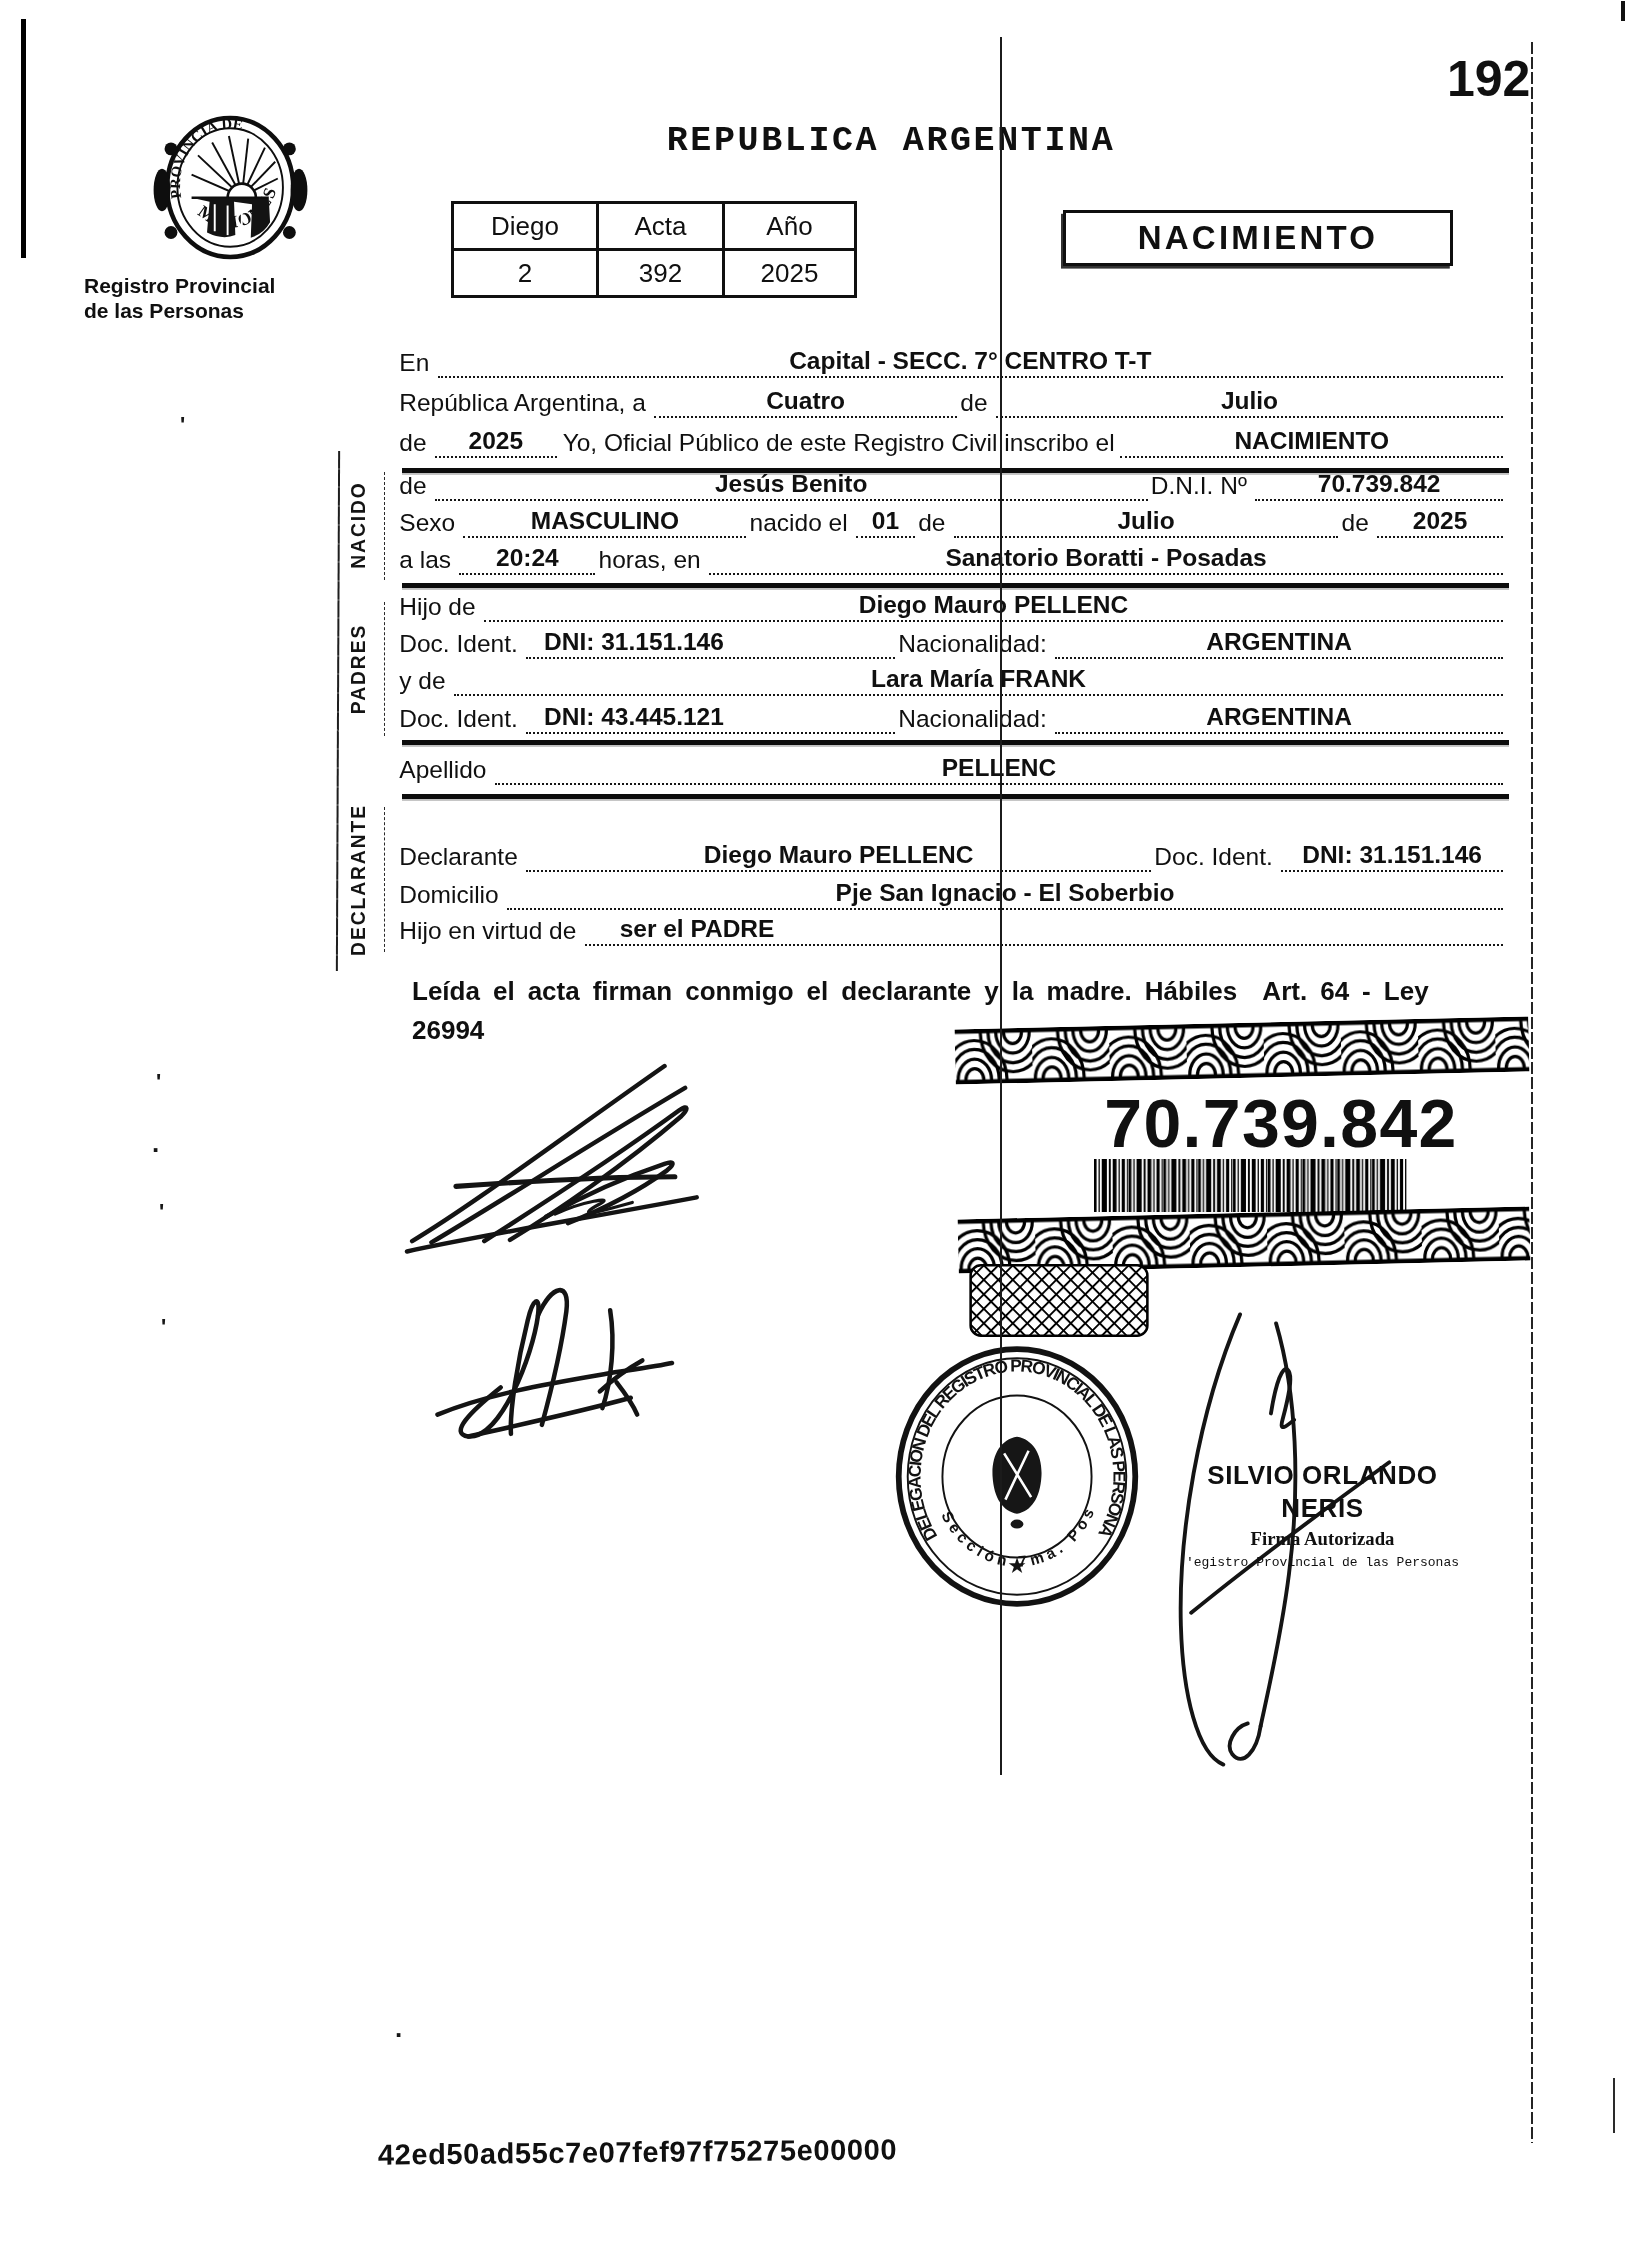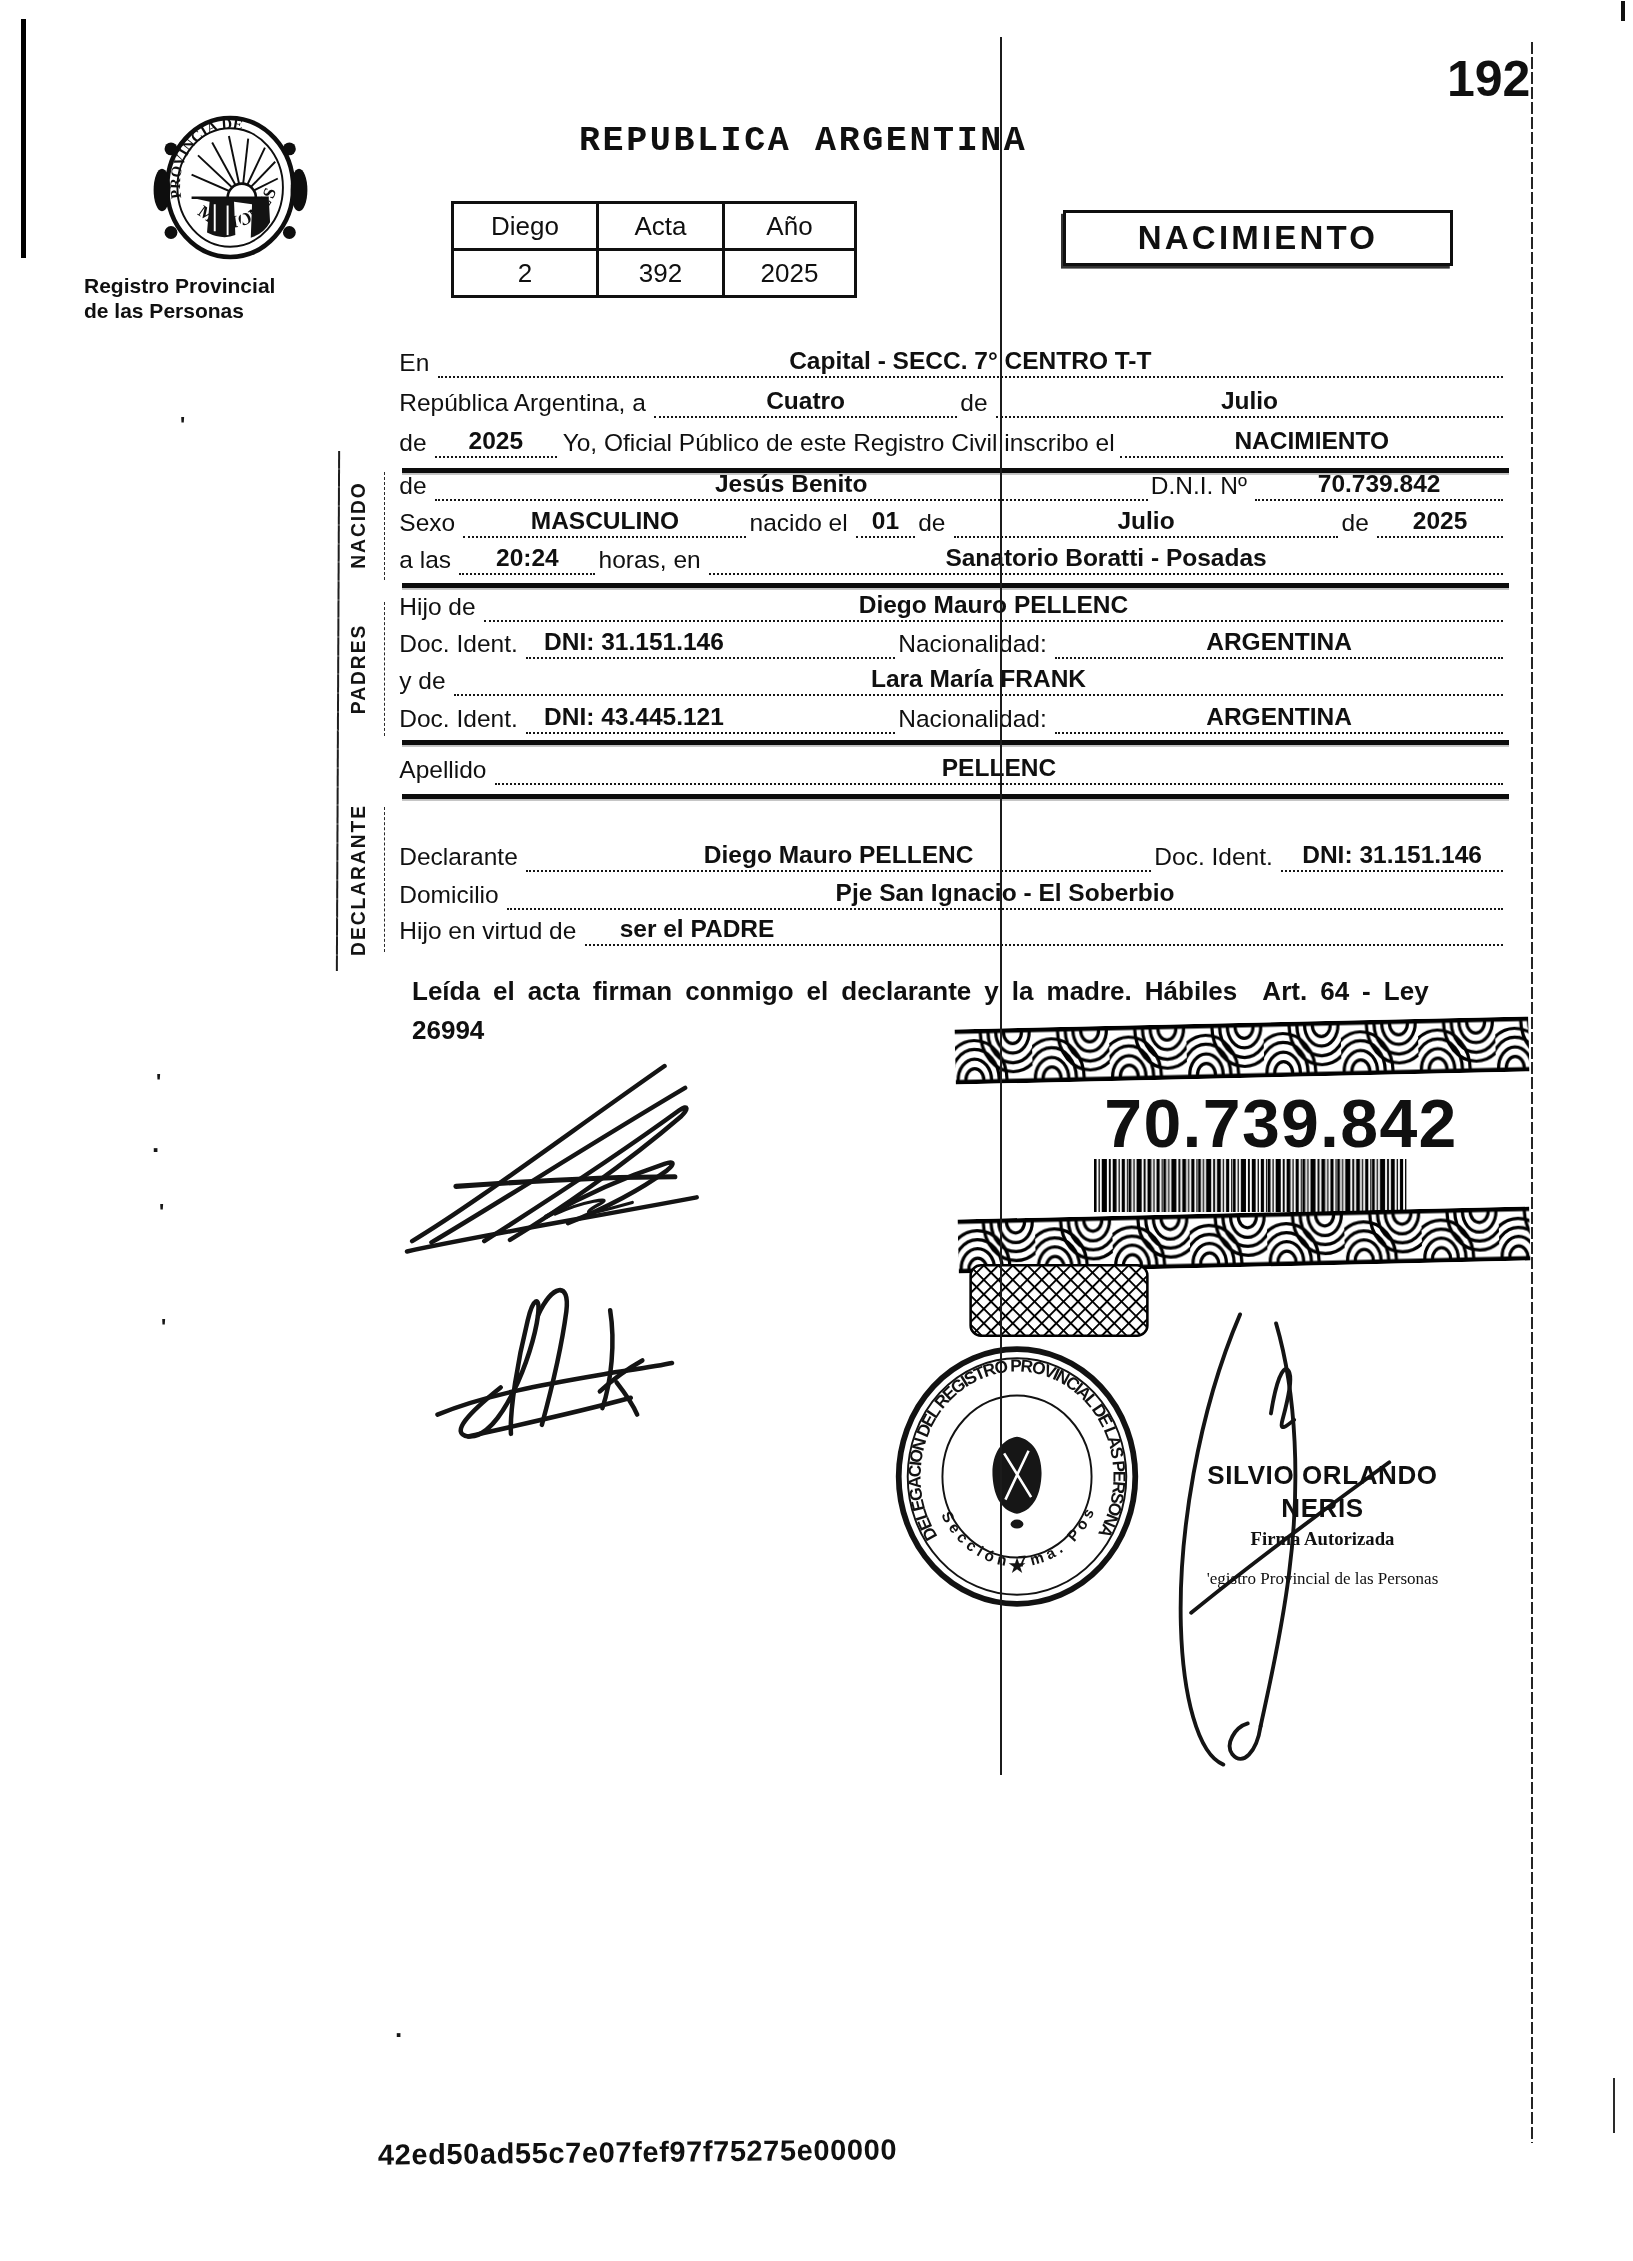--- a/index.html
+++ b/index.html
@@ -77,21 +77,21 @@
       </g>
     </g>
   </svg>
   <div class="abs" style="left:84px;top:273px;width:270px;text-align:left;font-size:21px;font-weight:700;line-height:1.2;">
     <div>Registro Provincial</div>
     <div>de las Personas</div>
   </div>
 
   <div class="abs" style="left:1447px;top:50px;font-size:50px;font-weight:700;">192</div>
 
-  <div class="abs" style="left:579px;top:121px;width:624px;text-align:left;font-family:'Liberation Mono',monospace;
+  <div class="abs" style="left:579px;top:121px;width:624px;text-align:center;font-family:'Liberation Mono',monospace;
               font-size:35px;font-weight:700;letter-spacing:2.6px;">REPUBLICA ARGENTINA</div>
 
   <table class="acta">
     <tbody>
         <tr>
       <td style="width:140px;height:42px;">Diego</td>
       <td style="width:121px;">Acta</td>
       <td style="width:127px;">Año</td>
     </tr>
     <tr>
@@ -331,21 +331,21 @@
       <path d="M252,30 C284,140 290,280 272,420 C260,515 240,600 228,656"></path>
       <path d="M244,170 C252,120 262,96 270,102 C280,110 270,150 262,180 C257,198 266,192 280,180"></path>
       <path d="M120,480 C230,390 340,310 428,246"></path>
       <path d="M228,656 C222,696 200,720 184,700 C172,684 188,658 208,652"></path>
     </g>
   </svg>
 
   <div class="abs" style="left:1165px;top:1459px;width:315px;text-align:center;line-height:1.25;">
     <div style="font-size:26px;font-weight:700;letter-spacing:0.6px;">SILVIO ORLANDO NERIS</div>
     <div style="font-family:'Liberation Serif',serif;font-size:18.7px;font-weight:700;margin-top:2.6px;">Firma Autorizada</div>
-    <div style="font-family:Liberation Serif, serif;font-size:17px;margin-top:18px;">'egistro Provincial de las Personas</div>
+    <div style="font-family:Liberation Mono, monospace;font-size:13px;margin-top:5px;">'egistro Provincial de las Personas</div>
   </div>
 
   <div class="abs" style="left:378px;top:2136px;font-size:29px;font-weight:700;letter-spacing:0.6px;transform:rotate(-.6deg);">42ed50ad55c7e07fef97f75275e00000</div>
 
   <div class="artifact" style="left:180px;top:412px;font-size:22px;">'</div>
   <div class="artifact" style="left:156px;top:1069px;font-size:22px;">'</div>
   <div class="artifact" style="left:152px;top:1128px;font-size:26px;">.</div>
   <div class="artifact" style="left:159px;top:1199px;font-size:22px;">'</div>
   <div class="artifact" style="left:161px;top:1314px;font-size:22px;">'</div>
   <div class="artifact" style="left:395px;top:2013px;font-size:26px;">.</div>

